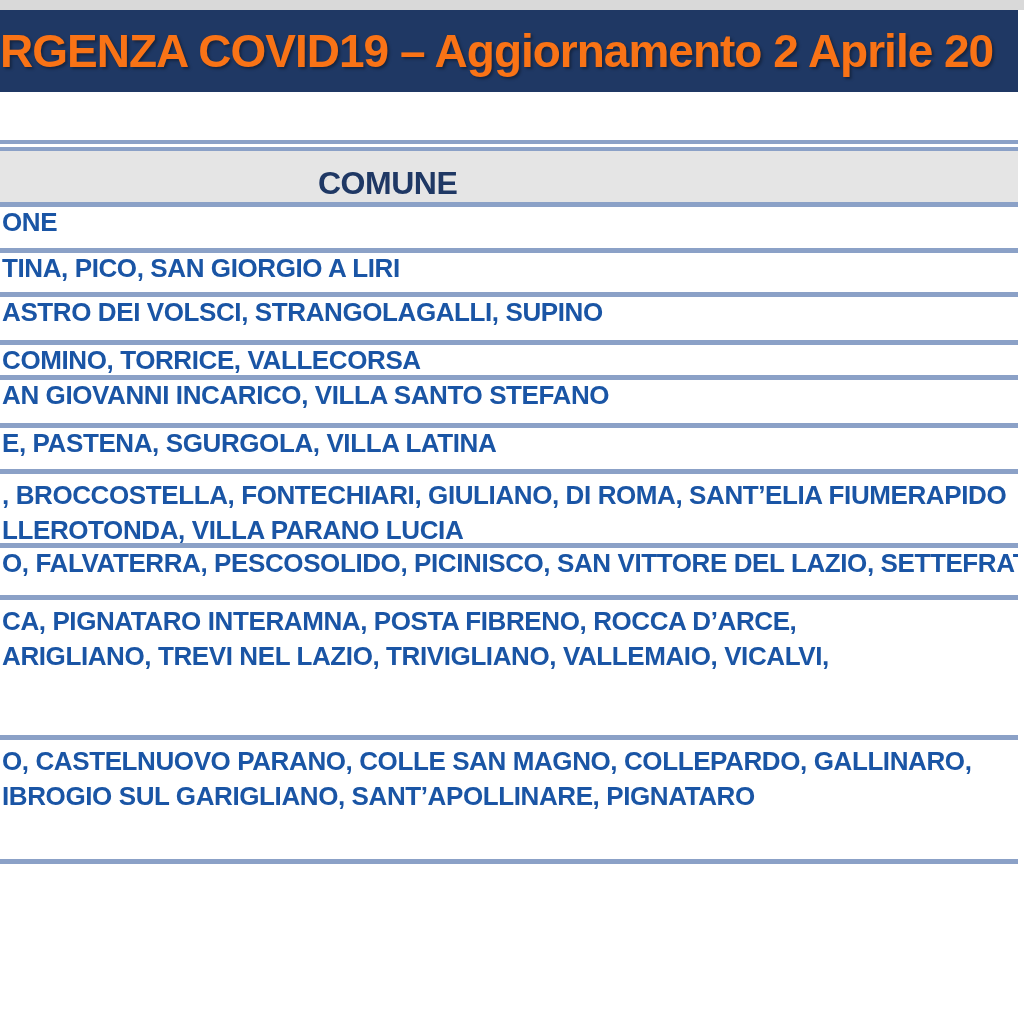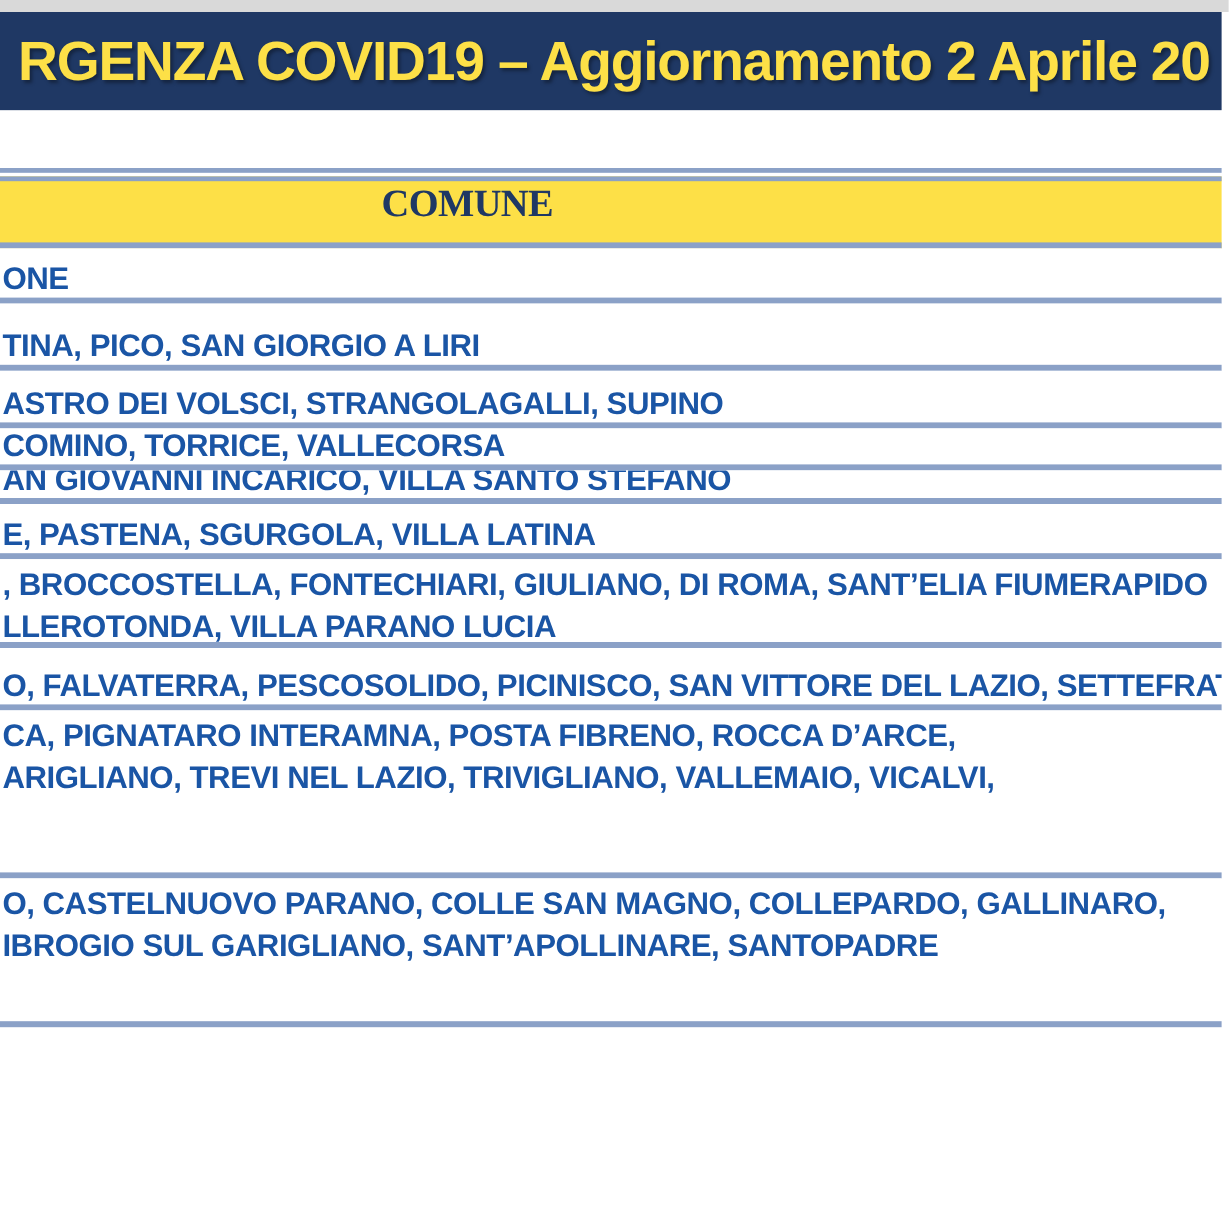--- a/index.html
+++ b/index.html
@@ -15,69 +15,67 @@
   }
   .title-band{
     width:1018px;height:82px;
     background:#1f3864;
     display:flex;align-items:center;
     overflow:hidden;
   }
   .title-text{
     font-weight:700;
     font-size:46px;
-    color:#fde047;
+    color:#f97316;
     white-space:nowrap;
     letter-spacing:-1px;
     text-shadow:2px 2px 3px rgba(0,0,0,.35);
-    padding-left:15px;
   }
   .band-gap{height:48px;background:#ffffff;}
   .table{
     width:1018px;
     border-top:4px solid #8ba1c7;
     padding-top:3px;
     background:#ffffff;
   }
   .thead{
     height:51px;
-    background:#fde047;
+    background:#e5e5e5;
     border-top:4px solid #8ba1c7;
     border-bottom:5px solid #8ba1c7;
-    display:flex;align-items:flex-start;
+    display:flex;align-items:flex-end;
     overflow:hidden;
-    font-family:Liberation Serif, serif;
   }
   .th{
     font-weight:700;
     font-size:32px;
     color:#1f3864;
     letter-spacing:-0.5px;
     padding-left:318px;
     white-space:nowrap;
   }
   .trow{
     background:#ffffff;
     border-bottom:5px solid #8ba1c7;
     overflow:hidden;
     box-sizing:border-box;
   }
-  .trow.single{display:flex;align-items:flex-end;}
+  .trow.single{display:flex;align-items:flex-start;}
   .trow.multi{padding-top:4px;}
   .line{
     font-weight:700;
     font-size:26px;
     color:#1a55a5;
     letter-spacing:-0.4px;
     white-space:nowrap;
     overflow:hidden;
     padding-left:2px;
   }
   .trow.multi .line{line-height:35px;}
-  .r1{height:46px}.r2{height:56px}.r3{height:48px}.r4{height:35px}.r5{height:28px}
+  .r1{height:46px}.r2{height:44px}.r3{height:48px}.r4{height:35px}.r5{height:48px}
   .r6{height:46px}.r7{height:74px}.r8{height:52px}.r9{height:140px}.r10{height:124px}
 </style>
 </head>
 <body>
 
 <div class="top-strip"></div>
 
 <div class="title-band">
   <div class="title-text">RGENZA COVID19 – Aggiornamento 2 Aprile 20</div>
 </div>
@@ -123,16 +121,16 @@
     <div class="line">O, FALVATERRA, PESCOSOLIDO, PICINISCO, SAN VITTORE DEL LAZIO, SETTEFRATI</div>
   </div>
 
   <div class="trow multi r9">
     <div class="line">CA, PIGNATARO INTERAMNA, POSTA FIBRENO, ROCCA D’ARCE,</div>
     <div class="line">ARIGLIANO, TREVI NEL LAZIO, TRIVIGLIANO, VALLEMAIO, VICALVI,</div>
   </div>
 
   <div class="trow multi r10">
     <div class="line">O, CASTELNUOVO PARANO, COLLE SAN MAGNO, COLLEPARDO, GALLINARO,</div>
-    <div class="line">IBROGIO SUL GARIGLIANO, SANT’APOLLINARE, SANTOPADRE</div>
+    <div class="line">IBROGIO SUL GARIGLIANO, SANT’APOLLINARE, PIGNATARO</div>
   </div>
 
 </div>
 
 </body></html>

